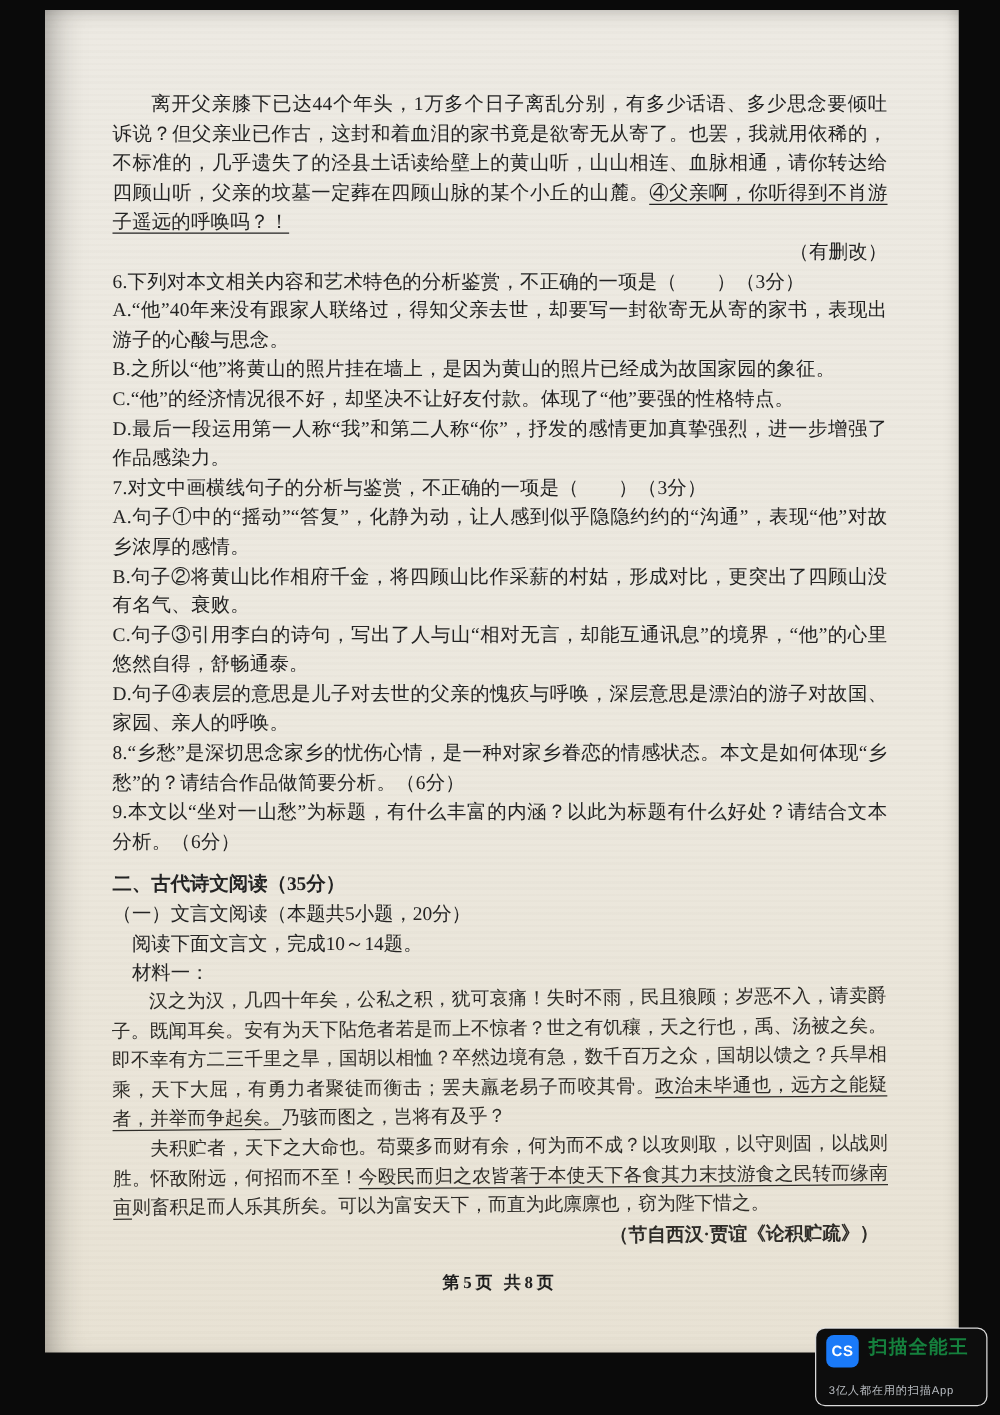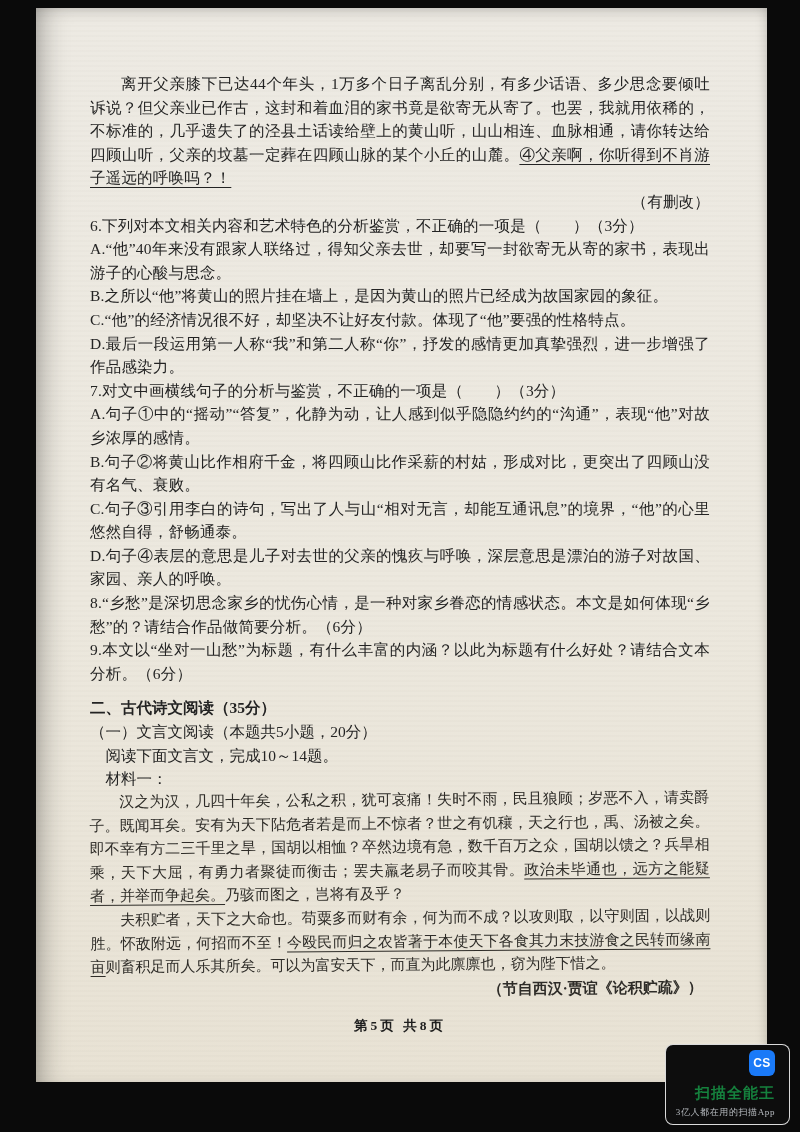--- a/index.html
+++ b/index.html
@@ -58,31 +58,31 @@
   }
   .cs-widget {
     position: absolute;
     right: 10px; bottom: 7px;
     padding: 5px 14px 5px 8px;
     border: 1px solid rgba(255,255,255,0.85);
     border-radius: 8px;
     background: #0d0d0d;
     font-family: "Liberation Sans", "DejaVu Sans", sans-serif;
   }
-  .cs-row { display: flex; align-items: flex-end; gap: 8px; flex-direction: column; }
+  .cs-row { display: flex; align-items: flex-start; gap: 8px; }
   .cs-logo {
     width: 26px; height: 26px;
     background: #1a7af8;
     border-radius: 6px;
     display: flex; align-items: center; justify-content: center;
     color: #fff; font-weight: bold; font-size: 12px;
     letter-spacing: 0.5px;
   }
   .cs-name { color: #15803d; font-size: 15px; font-weight: 600; letter-spacing: 1px; }
-  .cs-tagline { color: #b9bdc2; font-size: 9px; margin-top: 3px; padding-left: 2px; letter-spacing: 0.6px; font-family: Liberation Serif, serif; }
+  .cs-tagline { color: #b9bdc2; font-size: 9px; margin-top: 12px; padding-left: 2px; letter-spacing: 0.6px; }
 </style>
 </head>
 <body>
 
 <div class="canvas">
 
   <div class="paper">
     <div class="content">
 
       <p class="para indent mtext"><span>离开父亲膝下已达44个年头，1万多个日子离乱分别，有多少话语、多少思念要倾吐诉说？但父亲业已作古，这封和着血泪的家书竟是欲寄无从寄了。也罢，我就用依稀的，不标准的，几乎遗失了的泾县土话读给壁上的黄山听，山山相连、血脉相通，请你转达给四顾山听，父亲的坟墓一定葬在四顾山脉的某个小丘的山麓。</span><span class="ul">④父亲啊，你听得到不肖游子遥远的呼唤吗？！</span></p>

